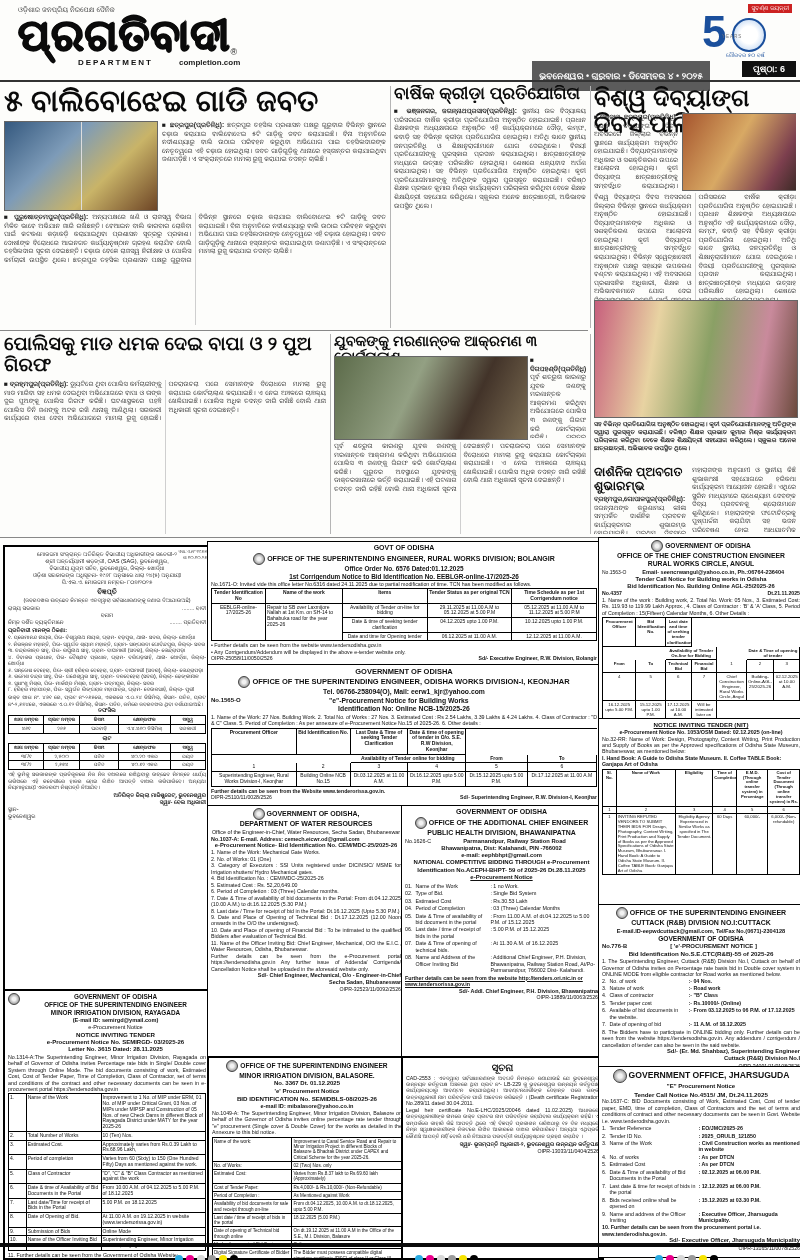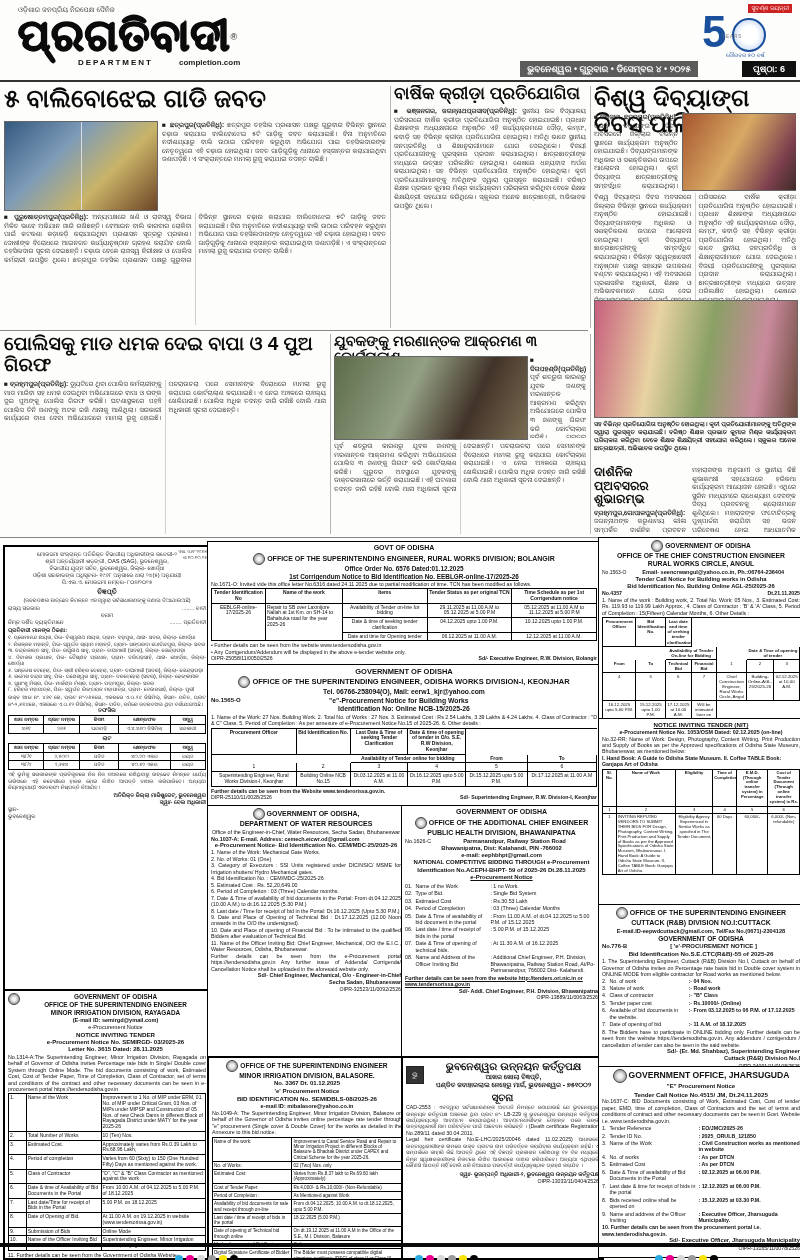--- a/index.html
+++ b/index.html
@@ -39,49 +39,49 @@
   .kv{display:flex;gap:3px;margin-bottom:1px}
   .ul{ text-decoration:underline }
 </style>
 </head>
 <body>
 
 <div class="page">
 
   <div class="abs" style="left:18px;top:6px;width:250px">
     <div style="font-size:7px;color:#333">ଓଡ଼ିଶାର ଜନପ୍ରିୟ ନିରପେକ୍ଷ ଦୈନିକ</div>
-    <div style="display:flex;align-items:center">
+    <div style="display:flex;align-items:flex-end">
       <span class="brand-title">ପ୍ରଗତିବାଦୀ</span>
       <span style="font-size:9px;margin-top:2px">®</span>
     </div>
     <div style="display:flex;gap:26px;margin-top:1px;margin-left:60px">
       <span style="font-size:8px;font-weight:bold;letter-spacing:2px">DEPARTMENT</span>
       <span style="font-size:8px;font-weight:bold;color:#222">completion.com</span>
     </div>
   </div>
 
 
   <div class="abs" style="left:700px;top:4px;width:92px;height:56px">
     <div style="position:absolute;right:0;top:0;background:#cc2222;color:#fff;font-size:6px;padding:1px 3px">ସୁବର୍ଣ୍ଣ ଜୟନ୍ତୀ</div>
     <div style="position:absolute;left:2px;top:6px;font-size:44px;font-weight:bold;color:#1a4f9c;line-height:1">5</div>
     <div style="position:absolute;left:32px;top:14px;width:30px;height:30px;border-radius:50%;border:2px solid #1a4f9c;background:radial-gradient(circle,#ffffff 40%,#cfe0f5 75%)"></div>
     <div style="position:absolute;left:22px;top:30px;font-size:4.5px;color:#777;letter-spacing:1px">YEARS</div>
     <div style="position:absolute;left:26px;top:48px;font-size:5.5px;color:#1a4f9c;white-space:nowrap">ଗୌରବର ୫୦ ବର୍ଷ</div>
   </div>
 
-  <div class="abs datebar" style="left:520px;top:61px;width:178px;height:16px">ଭୁବନେଶ୍ୱର • ଗୁରୁବାର • ଡିସେମ୍ବର ୪ • ୨୦୨୫</div>
+  <div class="abs datebar" style="left:532px;top:61px;width:178px;height:30px">ଭୁବନେଶ୍ୱର • ଗୁରୁବାର • ଡିସେମ୍ବର ୪ • ୨୦୨୫</div>
   <div class="abs pagenum" style="left:742px;top:61px;width:54px;height:16px">ପୃଷ୍ଠା: 6</div>
 
   <div class="hline" style="left:0;top:80px;width:800px;height:2px;background:#333"></div>
 
   <div class="vline" style="left:390px;top:86px;height:242px"></div>
   <div class="vline" style="left:590px;top:86px;height:242px"></div>
 
   <div class="abs" style="left:4px;top:85px;width:382px;height:243px;overflow:hidden">
-    <div class="headline" style="font-size:25px">୫ ବାଲିବୋଝେଇ ଗାଡି ଜବତ</div>
+    <div class="headline" style="font-size:30px">୫ ବାଲିବୋଝେଇ ଗାଡି ଜବତ</div>
     <div class="photo" style="left:0;top:36px;width:152px;height:88px;background:linear-gradient(135deg,#35597f 0%,#7d9bb8 35%,#c9b468 65%,#6e4526 100%)">
       <div style="position:absolute;left:50%;top:0;width:1px;height:100%;background:#ddd"></div>
     </div>
     <div class="abs body-sm" style="left:158px;top:36px;width:224px;height:88px;overflow:hidden">
       <span class="dateline">■ ଛତ୍ରପୁର(ପ୍ରତିନିଧି):</span>
       <span>ଛତ୍ରପୁର ତହସିଲ ପ୍ରଶାସନ ପକ୍ଷରୁ ଗୁରୁବାର ବିଭିନ୍ନ ସ୍ଥାନରେ ଚଢ଼ାଉ କରାଯାଇ ବାଲିବୋଝେଇ ୫ଟି ଗାଡ଼ିକୁ ଜବତ କରାଯାଇଛି। ବିନା ଅନୁମତିରେ ନଦୀଶଯ୍ୟାରୁ ବାଲି ଉଠାଇ ପରିବହନ କରୁଥିବା ଅଭିଯୋଗ ପାଇ ତହସିଲଦାରଙ୍କ ନେତୃତ୍ୱରେ ଏହି ଚଢ଼ାଉ ହୋଇଥିଲା। ଜବତ ଗାଡ଼ିଗୁଡ଼ିକୁ ଥାନାରେ ହସ୍ତାନ୍ତର କରାଯାଇଥିବା ଜଣାପଡ଼ିଛି। ଏ ସଂକ୍ରାନ୍ତରେ ମାମଲା ରୁଜୁ କରାଯାଇ ତଦନ୍ତ ଚାଲିଛି।</span>
     </div>
     <div class="abs body-sm cols2" style="left:0;top:128px;width:382px;height:112px;overflow:hidden">
       <span class="dateline">■ ପୁରୁଷୋତ୍ତମପୁର(ପ୍ରତିନିଧି):</span>
       <span>ଅନ୍ୟପକ୍ଷରେ ଖଣି ଓ ରାଜସ୍ୱ ବିଭାଗ ମିଳିତ ଭାବେ ଅଭିଯାନ ଜାରି ରଖିଛନ୍ତି। ବେଆଇନ ବାଲି କାରବାର ରୋକିବା ପାଇଁ କଟକଣା କଡ଼ାକଡ଼ି କରାଯାଇଥିବା ପ୍ରଶାସନ ସୂତ୍ରରୁ ପ୍ରକାଶ। ଦୋଷୀଙ୍କ ବିରୋଧରେ ଆଇନଗତ କାର୍ଯ୍ୟାନୁଷ୍ଠାନ ଗ୍ରହଣ କରାଯିବ ବୋଲି ତହସିଲଦାର ସୂଚନା ଦେଇଛନ୍ତି। ଚଢ଼ାଉ ବେଳେ ରାଜସ୍ୱ ନିରୀକ୍ଷକ ଓ ପୋଲିସ କର୍ମଚାରୀ ଉପସ୍ଥିତ ଥିଲେ।</span>
@@ -110,21 +110,21 @@
       <span>ସ୍ଥାନୀୟ ଉଚ୍ଚ ବିଦ୍ୟାଳୟ ପରିସରରେ ବାର୍ଷିକ କ୍ରୀଡ଼ା ପ୍ରତିଯୋଗିତା ଅନୁଷ୍ଠିତ ହୋଇଯାଇଛି। ପ୍ରଧାନ ଶିକ୍ଷକଙ୍କ ଅଧ୍ୟକ୍ଷତାରେ ଅନୁଷ୍ଠିତ ଏହି କାର୍ଯ୍ୟକ୍ରମରେ ଦୌଡ଼, ଲମ୍ଫ, କବାଡ଼ି ସହ ବିଭିନ୍ନ କ୍ରୀଡ଼ା ପ୍ରତିଯୋଗିତା ହୋଇଥିଲା। ଅତିଥି ଭାବେ ସ୍ଥାନୀୟ ଜନପ୍ରତିନିଧି ଓ ଶିକ୍ଷାନୁରାଗୀମାନେ ଯୋଗ ଦେଇଥିଲେ। ବିଜୟୀ ପ୍ରତିଯୋଗୀଙ୍କୁ ପୁରସ୍କାର ପ୍ରଦାନ କରାଯାଇଥିଲା। ଛାତ୍ରଛାତ୍ରୀଙ୍କ ମଧ୍ୟରେ ଉତ୍ସାହ ପରିଲକ୍ଷିତ ହୋଇଥିଲା। ଶେଷରେ ଧନ୍ୟବାଦ ଅର୍ପଣ କରାଯାଇଥିଲା।</span>
     </div>
   </div>
 
   <div class="hline" style="left:0;top:330px;width:588px"></div>
 
   <div class="vline" style="left:330px;top:334px;height:200px"></div>
   <div class="vline" style="left:590px;top:334px;height:200px"></div>
 
   <div class="abs" style="left:4px;top:334px;width:322px;height:200px;overflow:hidden">
-    <div class="headline" style="font-size:19px">ପୋଲିସକୁ ମାଡ ଧମକ ଦେଇ ବାପା ଓ 4 ପୁଅ ଗିରଫ</div>
+    <div class="headline" style="font-size:19px">ପୋଲିସକୁ ମାଡ ଧମକ ଦେଇ ବାପା ଓ ୨ ପୁଅ ଗିରଫ</div>
     <div class="body-sm cols2" style="margin-top:5px;height:158px;overflow:hidden">
       <span class="dateline">■ ବ୍ରହ୍ମପୁର(ପ୍ରତିନିଧି):</span>
       <span>ଡ୍ୟୁଟିରେ ଥିବା ପୋଲିସ କର୍ମଚାରୀଙ୍କୁ ମାଡ ମାରିବା ସହ ଧମକ ଦେଇଥିବା ଅଭିଯୋଗରେ ବାପା ଓ ତାଙ୍କ ଦୁଇ ପୁଅଙ୍କୁ ପୋଲିସ ଗିରଫ କରିଛି। ଘଟଣାସ୍ଥଳରେ ପହଞ୍ଚି ପୋଲିସ ତିନି ଜଣଙ୍କୁ ଅଟକ ରଖି ଥାନାକୁ ଆଣିଥିଲା। ସରକାରୀ କାର୍ଯ୍ୟରେ ବାଧା ଦେବା ଅଭିଯୋଗରେ ମାମଲା ରୁଜୁ ହୋଇଛି।</span>
       <span>ପଚରାଉଚରା ପରେ ସେମାନଙ୍କ ବିରୋଧରେ ମାମଲା ରୁଜୁ କରାଯାଇ କୋର୍ଟଚାଲାଣ କରାଯାଇଛି। ଏ ନେଇ ଅଞ୍ଚଳରେ ଚାଞ୍ଚଲ୍ୟ ଖେଳିଯାଇଛି। ପୋଲିସ ଅଧିକ ତଦନ୍ତ ଜାରି ରଖିଛି ବୋଲି ଥାନା ଅଧିକାରୀ ସୂଚନା ଦେଇଛନ୍ତି।</span>
     </div>
   </div>
 
   <div class="abs" style="left:334px;top:334px;width:252px;height:200px;overflow:hidden">
     <div class="headline" style="font-size:14.5px">ଯୁବକଙ୍କୁ ମରଣାନ୍ତକ ଆକ୍ରମଣ ୩ କୋର୍ଟଚାଲାଣ</div>
     <div class="photo" style="left:0;top:22px;width:192px;height:82px;background:linear-gradient(115deg,#5c6b4a 0%,#93a083 40%,#423329 70%,#7b6c52 100%)"></div>
@@ -137,21 +137,21 @@
       <span>ପଚରାଉଚରା ପରେ ସେମାନଙ୍କ ବିରୋଧରେ ମାମଲା ରୁଜୁ କରାଯାଇ କୋର୍ଟଚାଲାଣ କରାଯାଇଛି। ଏ ନେଇ ଅଞ୍ଚଳରେ ଚାଞ୍ଚଲ୍ୟ ଖେଳିଯାଇଛି। ପୋଲିସ ଅଧିକ ତଦନ୍ତ ଜାରି ରଖିଛି ବୋଲି ଥାନା ଅଧିକାରୀ ସୂଚନା ଦେଇଛନ୍ତି।</span>
     </div>
   </div>
 
   <div class="photo" style="left:594px;top:300px;width:202px;height:116px;background:linear-gradient(100deg,#c75f7d 0%,#e8d3a2 30%,#8aa065 55%,#c98a9c 80%,#6b4a3c 100%)"></div>
   <div class="abs cap" style="left:594px;top:420px;width:202px;height:44px;overflow:hidden">ସହ ବିଭିନ୍ନ ପ୍ରତିଯୋଗିତା ଅନୁଷ୍ଠିତ ହୋଇଥିଲା। କୃତୀ ପ୍ରତିଯୋଗୀମାନଙ୍କୁ ଅତିଥିଙ୍କ ଦ୍ୱାରା ପୁରସ୍କୃତ କରାଯାଇଛି। ବରିଷ୍ଠ ଶିକ୍ଷକ ପ୍ରଭାତ କୁମାର ମିଶ୍ର କାର୍ଯ୍ୟକ୍ରମ ପରିଚାଳନା କରିଥିବା ବେଳେ ଶିକ୍ଷକ ଶିକ୍ଷୟିତ୍ରୀ ସହଯୋଗ କରିଥିଲେ। ସ୍କୁଲର ଅନେକ ଛାତ୍ରଛାତ୍ରୀ, ଅଭିଭାବକ ଉପସ୍ଥିତ ଥିଲେ।</div>
 
   <div class="abs" style="left:594px;top:466px;width:202px;height:68px;overflow:hidden">
     <div style="display:flex;gap:6px">
       <div style="width:92px">
-        <div class="headline" style="font-size:12.5px">ଦାର୍ଶନିକ ପ୍ଅବସରର ଶୁଭାରମ୍ଭ</div>
+        <div class="headline" style="font-size:12.5px">ଦାର୍ଶନିକ ପ୍ଅବଗତ ଶୁଭାରମ୍ଭ</div>
         <div class="body-sm" style="margin-top:2px">
           <span class="dateline">ବ୍ରହ୍ମପୁର,ଗୋପାଳପୁର(ପ୍ରତିନିଧି):</span>
           <span>ଜଗନ୍ନାଥଙ୍କ କରୁଣାମୟ ଲୀଳା ସମ୍ପର୍କିତ ଦାର୍ଶନିକ ପ୍ରବଚନ କାର୍ଯ୍ୟକ୍ରମର ଶୁଭାରମ୍ଭ ହୋଇଯାଇଛି। ପ୍ରଥମ ଦିବସରେ ବିଶିଷ୍ଟ ବକ୍ତାମାନେ ଯୋଗ ଦେଇ ଆଧ୍ୟାତ୍ମିକ ଆଲୋଚନା କରିଥିଲେ।</span>
         </div>
       </div>
       <div class="body-sm" style="width:104px;height:66px;overflow:hidden">ମହାରାଜଙ୍କ ଅନୁଗାମୀ ଓ ସ୍ଥାନୀୟ କିଛି ଶୁଭାକାଂକ୍ଷୀ ସହଯୋଗରେ ହରିକଥା କାର୍ଯ୍ୟକ୍ରମ ଆୟୋଜନ ହୋଇଛି। ଏଥିରେ ସ୍କ୍ରିନ ମାଧ୍ୟମରେ ରାଧେଶ୍ୟାମ ଦେବଙ୍କ ଦିବ୍ୟ ପ୍ରବଚନକୁ ଶ୍ରୋତାମାନେ ଶୁଣିଥିଲେ। ମହାରାଜଙ୍କ ଫଟୋଚିତ୍ରକୁ ପୁଷ୍ପାର୍ଚ୍ଚନା କରାଯିବା ସହ ଭଜନ ପରିବେଷଣ ହୋଇ ଆଧ୍ୟାତ୍ମିକ ବାତାବରଣ ସୃଷ୍ଟି କରିଥିଲା।</div>
     </div>
   </div>
 
   <div class="hline" style="left:0;top:537px;width:800px"></div>
@@ -458,28 +458,20 @@
       <div>Mode of payment of Bid Cost</div>
         <div>Online</div>
       <div>Digital Signature Certificate of Bidder</div>
         <div>The Bidder must possess compatible digital signature certificate (DSC) of class II or Class III</div>
 
     </div>
 
   </div>
 
   <div class="notice" style="left:401px;top:1056px;width:193px;height:196px;border-width:2px">
-    <div style="display:flex;gap:4px;align-items:center">
-      <span style="width:16px;height:16px;border:1px solid #222;background:#333;display:inline-block;color:#fff;font-size:7px;text-align:center;line-height:16px">ଭୁ</span>
-      <div style="flex:1" class="nc">
-        <div class="nb" style="font-size:10.5px">ଭୁବନେଶ୍ୱର ଉନ୍ନୟନ କର୍ତ୍ତୃପକ୍ଷ</div>
-        <div class="nb" style="font-size:6.6px">ଆଖର ଖୋଲା ବିଜ୍ଞପ୍ତି,</div>
-        <div class="nb" style="font-size:6.6px">ପଣ୍ଡିତ ଜବାହାରଲାଲ ନେହେରୁ ମାର୍ଗ, ଭୁବନେଶ୍ୱର - ୭୫୧୦୦୨</div>
-      </div>
-    </div>
     <div class="nc nb" style="font-size:10px;margin-top:2px">ସୂଚନା</div>
     <div class="tiny just">CAD-2553 : ଏତଦ୍ୱାରା ସର୍ବସାଧାରଣଙ୍କ ଅବଗତି ନିମନ୍ତେ ଜଣାଯାଉଛି ଯେ ଭୁବନେଶ୍ୱର ଉନ୍ନୟନ କର୍ତ୍ତୃପକ୍ଷ ଅଞ୍ଚଳରେ ଥିବା ପ୍ଲଟ ନଂ- LB-229 କୁ ଭୁବନେଶ୍ୱର ଉନ୍ନୟନ କର୍ତ୍ତୃପକ୍ଷ କାର୍ଯ୍ୟାଳୟଠାରୁ ଆବଣ୍ଟନ କରାଯାଇଥିଲା। ଆବଣ୍ଟନଧାରୀଙ୍କ ଦେହାନ୍ତ ପରେ ତାଙ୍କ ଉତ୍ତରାଧିକାରୀ ନାମ ପରିବର୍ତ୍ତନ ପାଇଁ ଆବେଦନ କରିଛନ୍ତି । (Death certificate Registration No.289/11 dated 30.04.2011.</div>
     <div class="tiny just">Legal heir certificate No.E-LHC/2025/20046 dated 11.02.2025) ଆଧାରରେ ଉତ୍ତରାଧିକାରୀଙ୍କ ନାମରେ ଉକ୍ତ ପ୍ଲଟର ନାମ ପରିବର୍ତ୍ତନ କରାଯିବାର କାର୍ଯ୍ୟକ୍ରମ ରହିଛି। ଏ ସମ୍ପର୍କରେ କାହାରି କିଛି ଆପତ୍ତି ଥିଲେ ଏହି ବିଜ୍ଞପ୍ତି ପ୍ରକାଶନ ତାରିଖଠାରୁ ୧୫ ଦିନ ମଧ୍ୟରେ ନିମ୍ନ ସ୍ୱାକ୍ଷରକାରୀଙ୍କ ନିକଟରେ ଲିଖିତ ଆକାରରେ ଦାଖଲ କରିପାରିବେ। ଅନ୍ୟଥା ଏଥିପ୍ରତି କୌଣସି ଆପତ୍ତି ନାହିଁ ବୋଲି ଧରି ନିଆଯାଇ ପରବର୍ତ୍ତୀ କାର୍ଯ୍ୟାନୁଷ୍ଠାନ ଗ୍ରହଣ କରାଯିବ ।</div>
     <div class="sig" style="font-size:5.6px;margin-top:2px">ସ୍ୱା/- ଭୂସମ୍ପତ୍ତି ଅଧିକାରୀ-୨, ଭୁବନେଶ୍ୱର ଉନ୍ନୟନ କର୍ତ୍ତୃପକ୍ଷ</div>
     <div class="sig" style="font-size:5.2px;font-weight:normal">OIPR-13033/11/0404/2526</div>
   </div>
 
   <div class="notice" style="left:598px;top:537px;width:198px;height:178px">
     <div class="nc nb" style="font-size:6.6px"><span class="emblem"></span><span>GOVERNMENT OF ODISHA</span></div>
     <div class="nc nb" style="font-size:6.8px">OFFICE OF THE CHIEF CONSTRUCTION ENGINEER</div>

